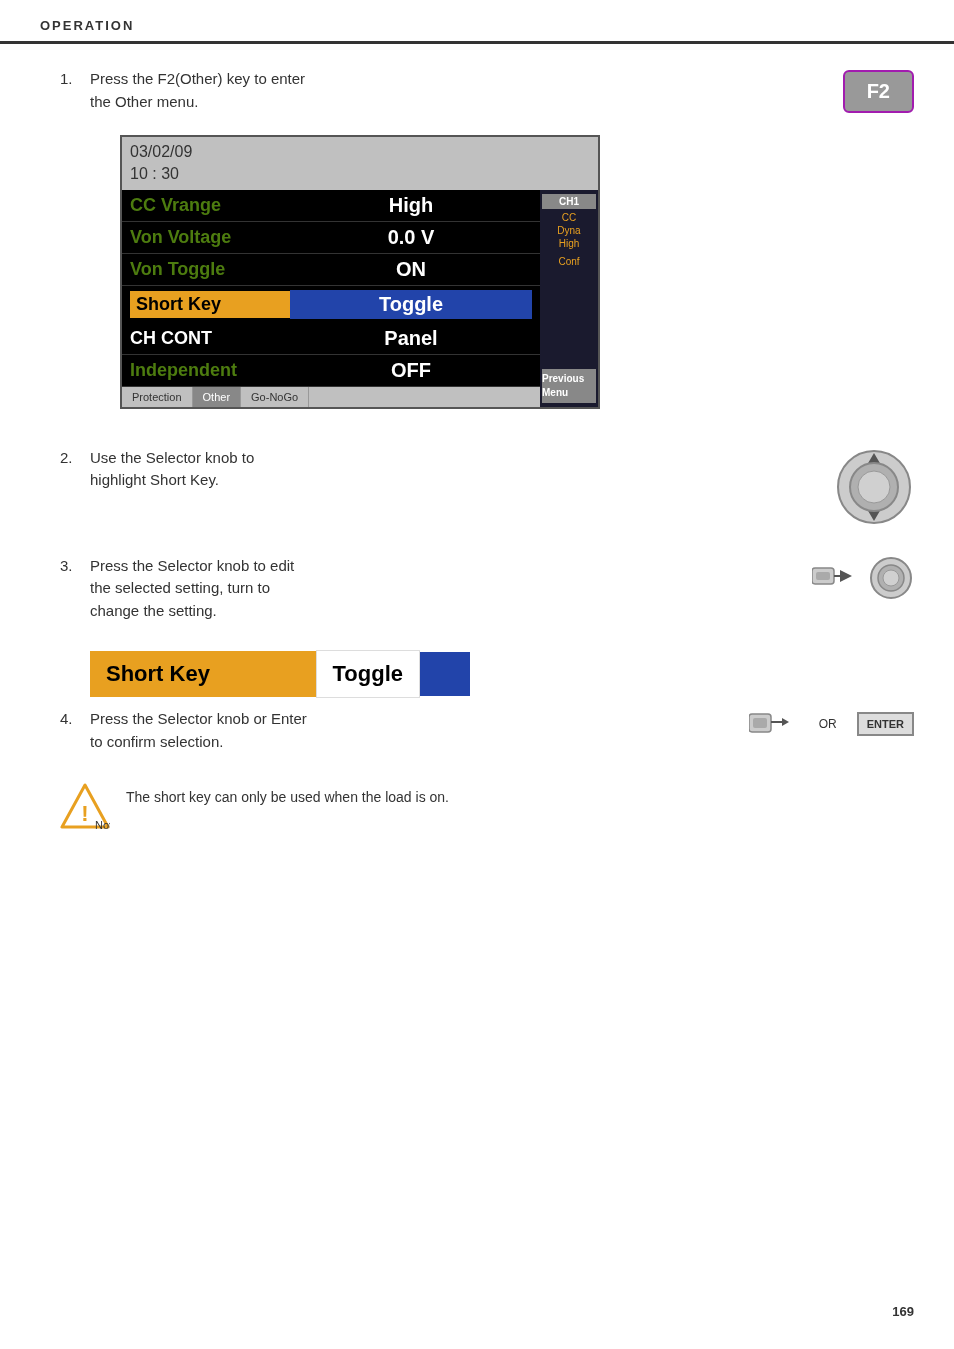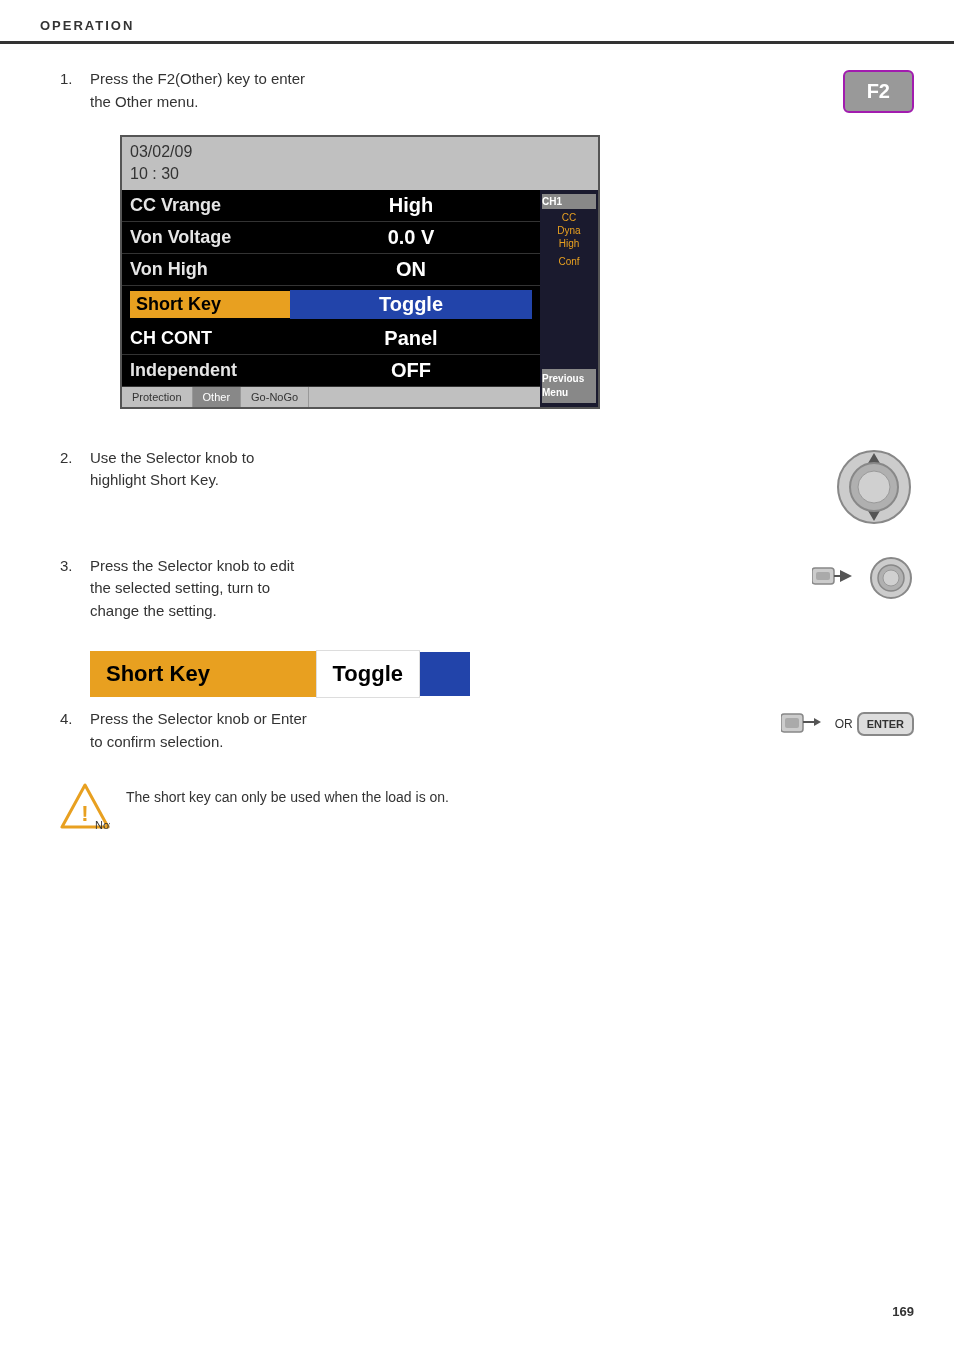--- a/index.html
+++ b/index.html
@@ -102,21 +102,21 @@
       align-items: center;
       padding: 4px 8px;
       border-bottom: 1px solid #333;
     }
     .screen-row:last-child {
       border-bottom: none;
     }
     .screen-label {
       font-size: 18px;
       font-weight: bold;
-      color: #e5e5e5;
+      color: #4d7c0f;
       width: 160px;
     }
     .screen-label.white {
       color: #fff;
     }
     .screen-value {
       font-size: 20px;
       font-weight: bold;
       color: #fff;
       flex: 1;
@@ -174,21 +174,21 @@
       align-items: center;
       padding: 4px 2px;
       gap: 2px;
     }
     .side-ch {
       background: #888;
       color: #fff;
       font-size: 10px;
       font-weight: bold;
       width: 100%;
-      text-align: left;
+      text-align: center;
       padding: 2px 0;
     }
     .side-info {
       color: #e8a020;
       font-size: 10px;
       text-align: center;
       line-height: 1.3;
     }
     .side-conf {
       color: #e8a020;
@@ -234,31 +234,31 @@
     .step3-blue {
       background: #2244aa;
       width: 50px;
       height: 44px;
     }
 
     
     .enter-icon-area {
       display: flex;
       align-items: center;
-      gap: 4px;
+      gap: 20px;
       margin-left: 10px;
     }
     .or-text {
       font-size: 12px;
       color: #333;
     }
     .enter-button {
       background: #ddd;
       border: 2px solid #888;
-      border-radius: 7px;
+      border-radius: 0;
       font-size: 11px;
       font-weight: bold;
       padding: 4px 8px;
       color: #333;
     }
 
     
     .note-section {
       display: flex;
       align-items: flex-start;
@@ -322,21 +322,21 @@
                 <span class="screen-label">CC Vrange</span>
                 <span class="screen-value">High</span>
               </div>
 
               <div class="screen-row">
                 <span class="screen-label">Von Voltage</span>
                 <span class="screen-value">0.0  V</span>
               </div>
 
               <div class="screen-row">
-                <span class="screen-label">Von High</span>
+                <span class="screen-label">Von Toggle</span>
                 <span class="screen-value">ON</span>
               </div>
 
               <div class="screen-row-short-key">
                 <span class="screen-label-sk">Short Key</span>
                 <span class="screen-value-sk">Toggle</span>
               </div>
 
               <div class="screen-row">
                 <span class="screen-label white">CH CONT</span>

